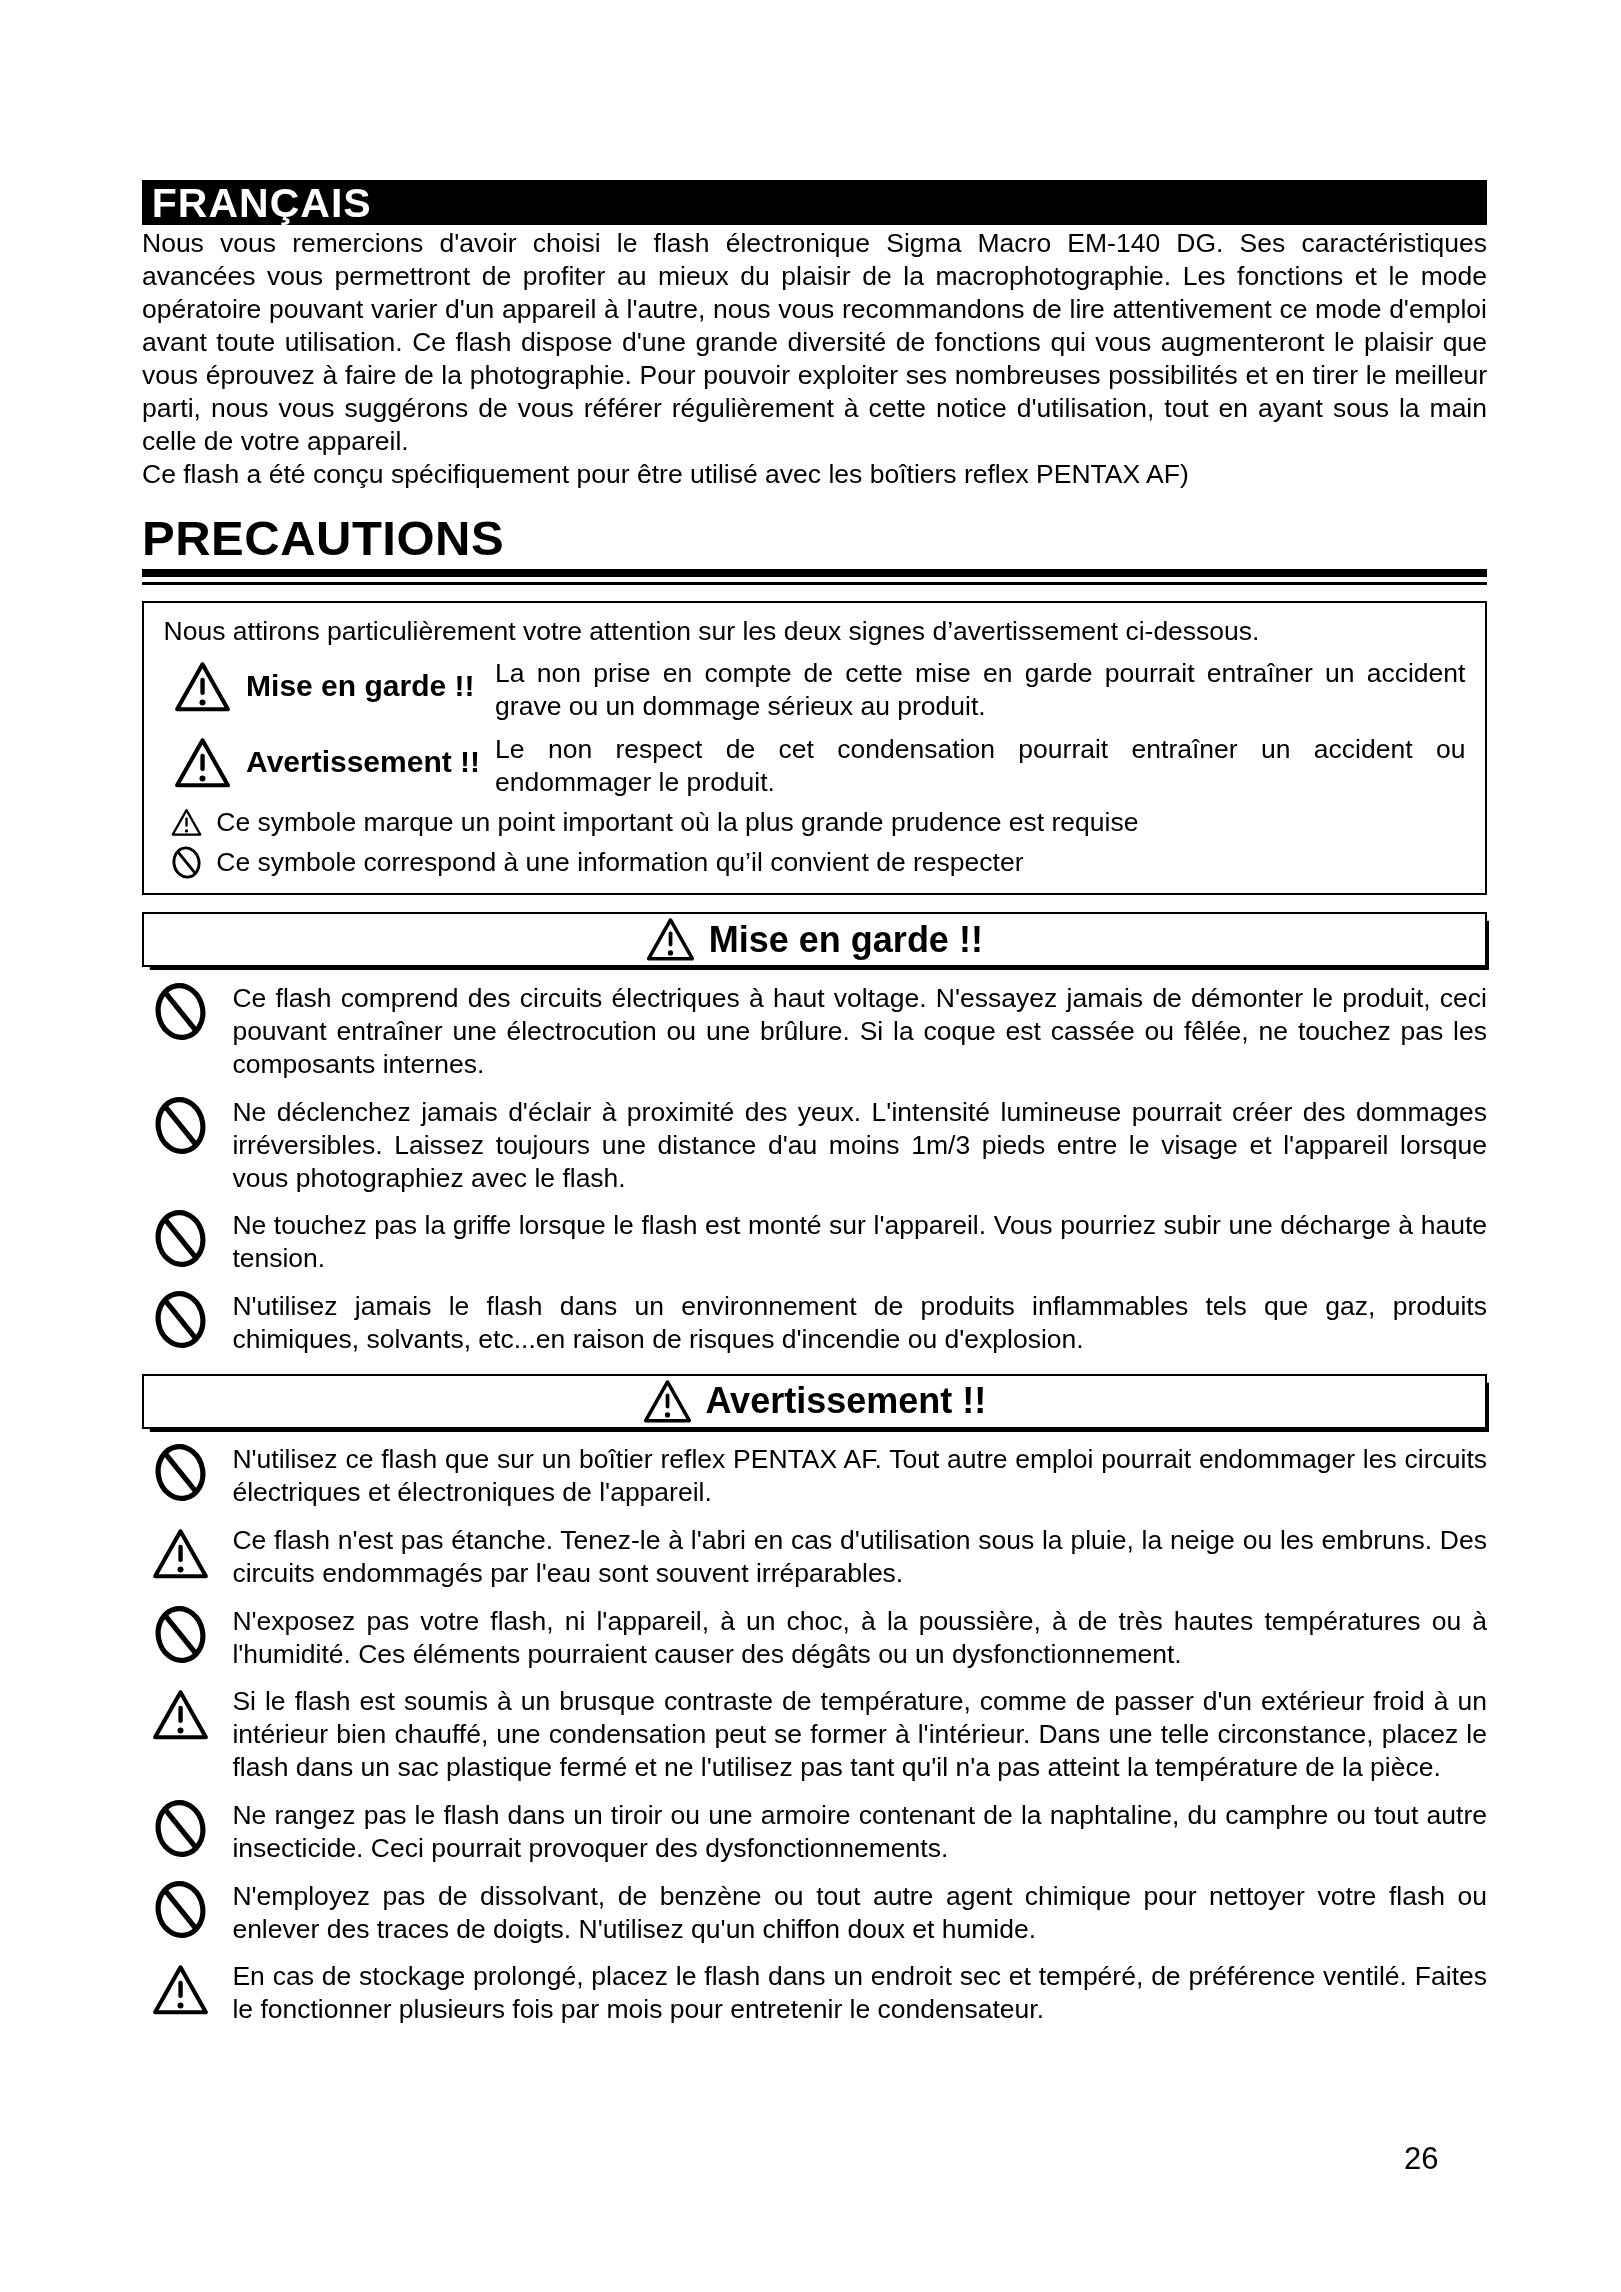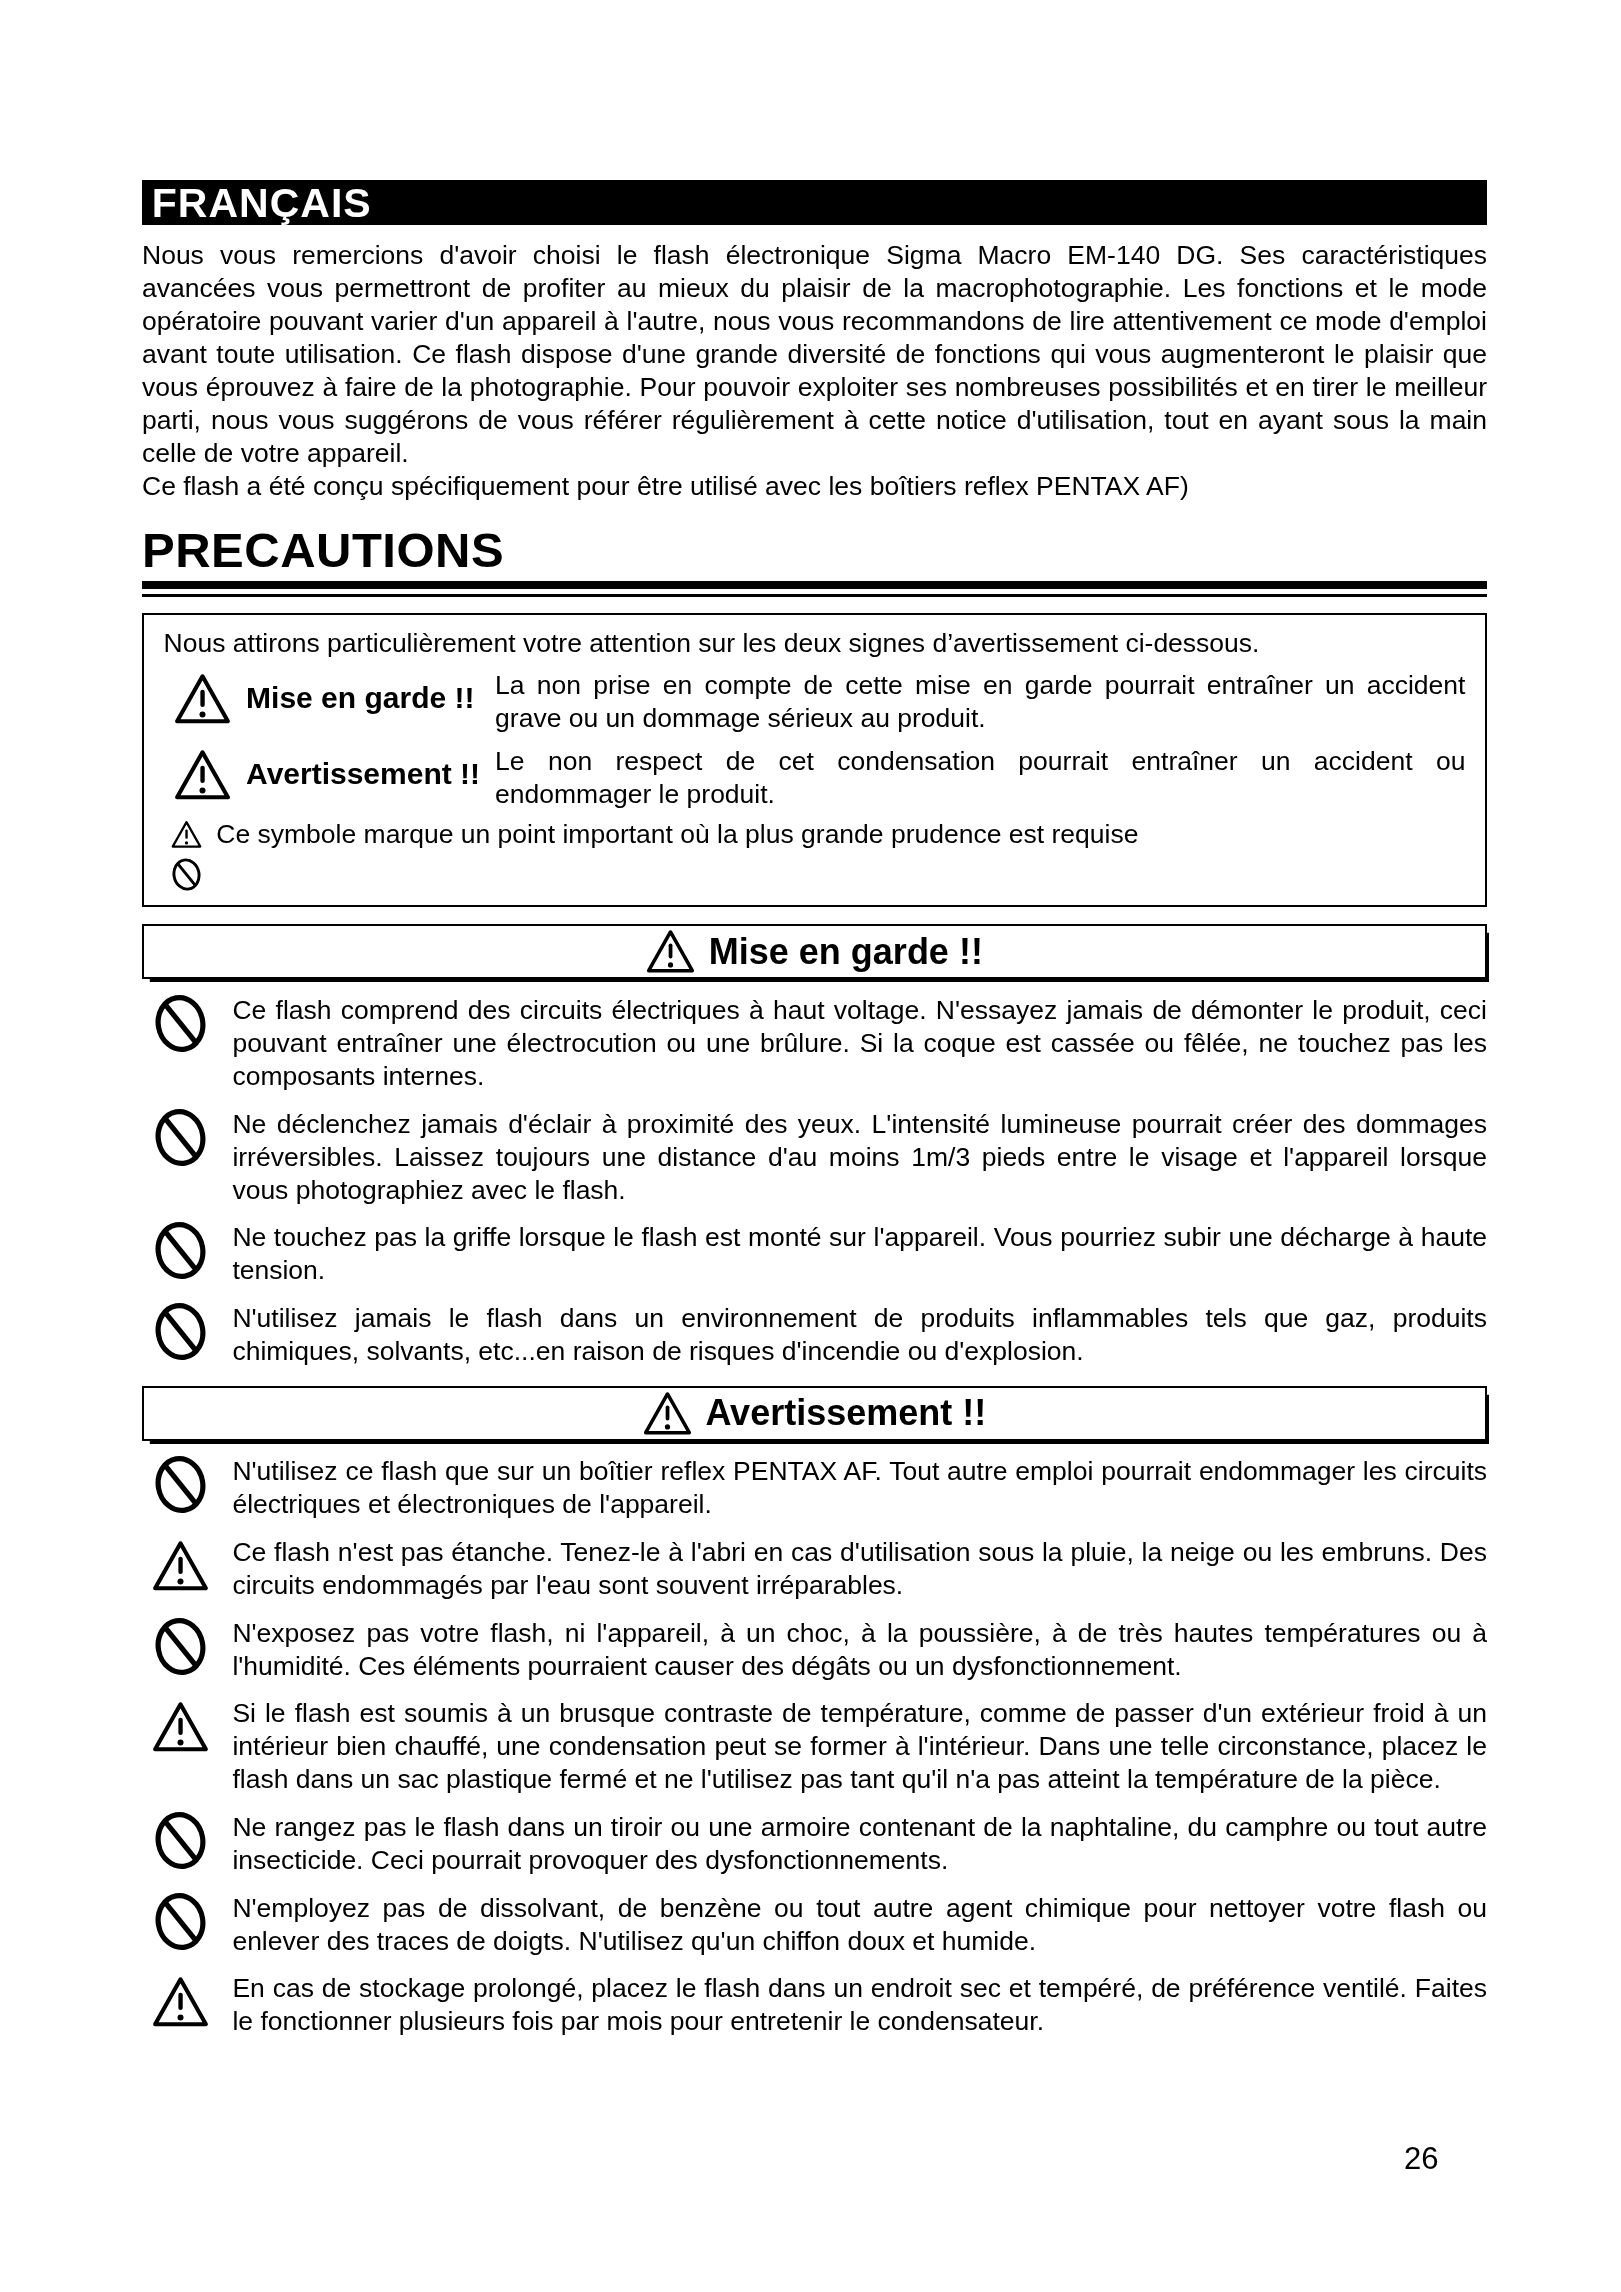--- a/index.html
+++ b/index.html
@@ -24,21 +24,21 @@
     font-size: 41px;
     font-weight: 700;
     line-height: 47px;
     padding-left: 9.8px;
     letter-spacing: 1px;
   }
 
   .body-text { font-size: 26.5px; line-height: 33px; margin: 0; }
   .just { text-align: justify; }
 
-  .intro { margin-top: 14px; }
+  .intro { margin-top: 2px; }
 
   .precautions-title {
     margin: 21.6px 0 0 0;
     font-size: 49px;
     line-height: 51px;
     font-weight: 700;
     letter-spacing: 0.5px;
   }
   .rule-thick { margin-top: 5.9px; height: 7.8px; background: #000; }
   .rule-thin  { margin-top: 4.9px; height: 2.9px; background: #000; }
@@ -157,20 +157,21 @@
             </svg>
         </span>
         <p>Ce symbole marque un point important où la plus grande prudence est requise</p>
       </div>
       <div class="sym-row">
         <span class="sym-icon">
           <svg viewBox="0 0 56 62">
               <use href="#sym-prohibition"></use>
             </svg>
         </span>
+        <p>Ce symbole correspond à une information qu’il convient de respecter</p>
       </div>
     </div>
 
     <div class="section-header">
       <span class="hdr-icon">
         <svg viewBox="0 0 64 58">
             <use href="#sym-warning"></use>
           </svg>
       </span>
       <span class="hdr-text">Mise en garde !!</span>

